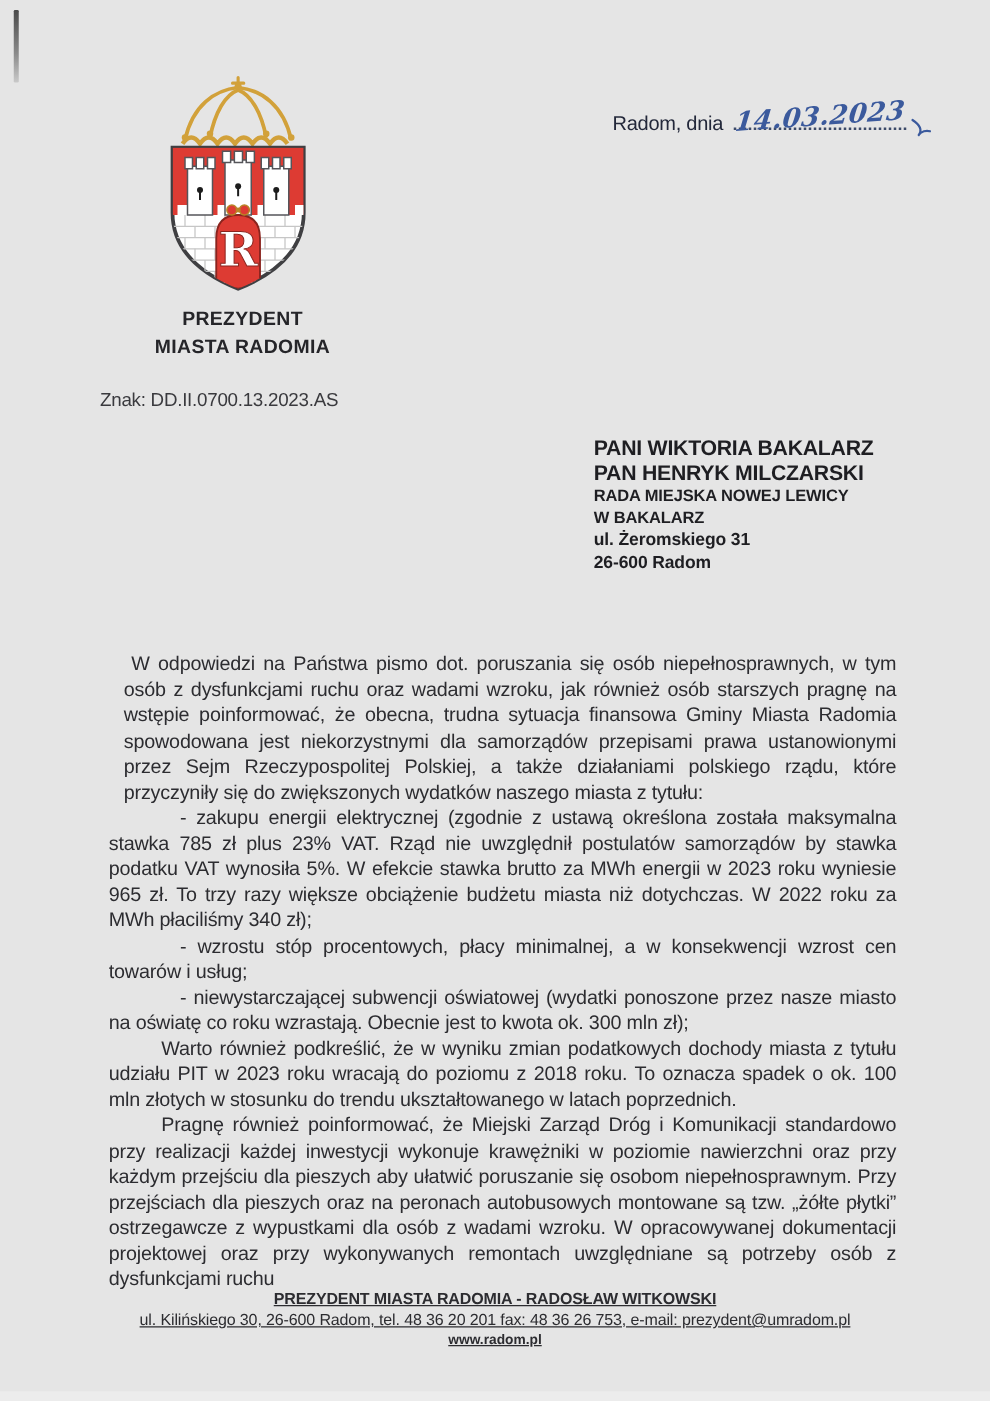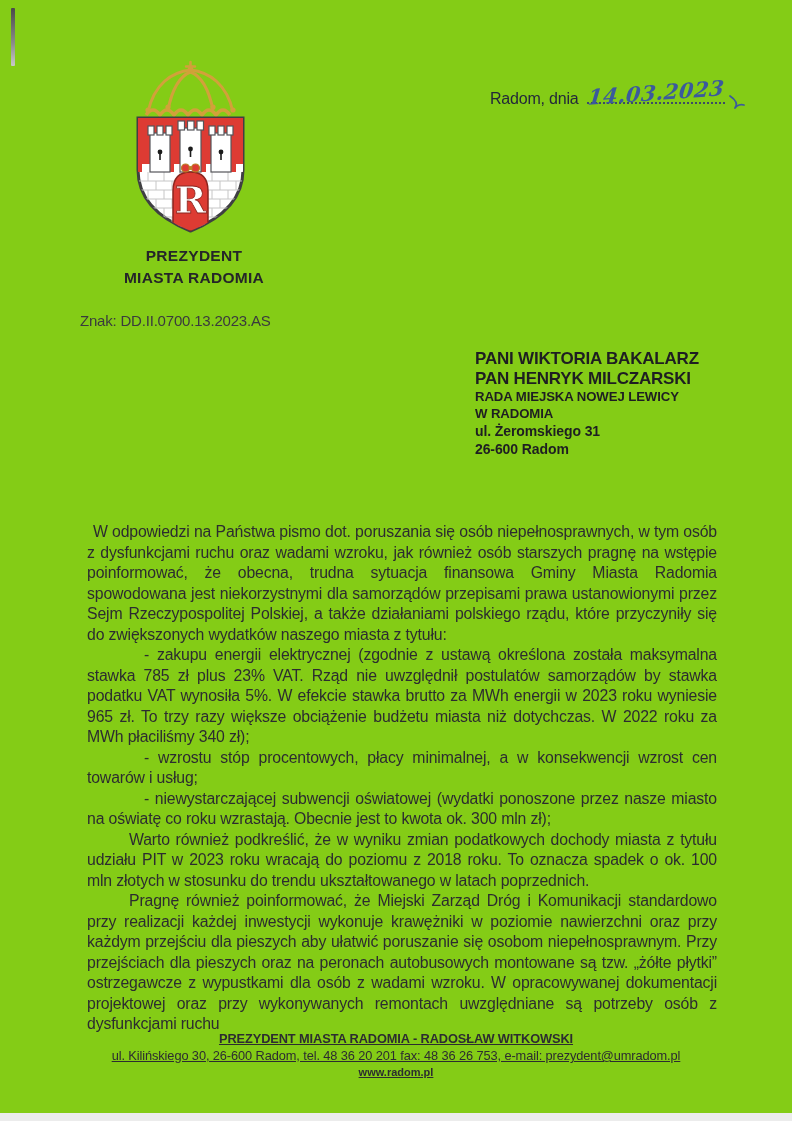--- a/index.html
+++ b/index.html
@@ -4,21 +4,21 @@
 <style>
   * { margin: 0; padding: 0; box-sizing: border-box; }
   html, body {
     width: 792px; height: 1121px;
     background: #ffffff;
     overflow: hidden;
     font-family: "Liberation Sans", sans-serif;
     color: #2c2c30;
     position: relative;
   }
-  .page { position: absolute; inset: 0; background: #84cc16; }
+  .page { position: absolute; inset: 0; background: #e5e5e5; }
 
   
   .scan-line-artifact {
     position: absolute; left: 11px; top: 8px;
     width: 4px; height: 58px;
     background: linear-gradient(180deg,#4a4a4a,#8a8a8a 60%,#c9c9c9);
     border-radius: 1px;
   }
   .scan-bottom-strip {
     position: absolute; left: 0; bottom: 0;
@@ -78,21 +78,21 @@
   
   .letter-body {
     position: absolute; left: 87px; top: 522px;
     width: 630px;
     font-size: 15.8px; line-height: 20.5px;
     letter-spacing: -0.15px;
     text-align: justify;
     color: #2c2c30;
   }
   .letter-body p { margin: 0; }
-  .letter-body p.first   { text-indent: 6px; }
+  .letter-body p.first   { text-indent: 6px; margin-left: 12px; }
   .letter-body p.bullet  { text-indent: 57px; }
   .letter-body p.indent  { text-indent: 42px; }
 
   
   .letter-footer {
     position: absolute; left: 0; top: 1030px;
     width: 792px;
     text-align: center;
     color: #2c2c30;
     text-decoration: underline;
@@ -206,21 +206,21 @@
     <div>PREZYDENT</div>
     <div>MIASTA RADOMIA</div>
   </div>
 
   <div class="reference-number">Znak: DD.II.0700.13.2023.AS</div>
 
   <div class="recipient-block">
     <div class="recipient-line name">PANI WIKTORIA BAKALARZ</div>
     <div class="recipient-line name">PAN HENRYK MILCZARSKI</div>
     <div class="recipient-line org">RADA MIEJSKA NOWEJ LEWICY</div>
-    <div class="recipient-line org">W RADOMIA</div>
+    <div class="recipient-line org">W BAKALARZ</div>
     <div class="recipient-line addr">ul. Żeromskiego 31</div>
     <div class="recipient-line addr">26-600 Radom</div>
   </div>
 
   <div class="letter-body">
     <p class="first">W odpowiedzi na Państwa pismo dot. poruszania się osób niepełnosprawnych, w tym osób z dysfunkcjami ruchu oraz wadami wzroku, jak również osób starszych pragnę na wstępie poinformować, że obecna, trudna sytuacja finansowa Gminy Miasta Radomia spowodowana jest niekorzystnymi dla samorządów przepisami prawa ustanowionymi przez Sejm Rzeczypospolitej Polskiej, a także działaniami polskiego rządu, które przyczyniły się do zwiększonych wydatków naszego miasta z tytułu:</p>
     <p class="bullet">- zakupu energii elektrycznej (zgodnie z ustawą określona została maksymalna stawka 785 zł plus 23% VAT. Rząd nie uwzględnił postulatów samorządów by stawka podatku VAT wynosiła 5%. W efekcie stawka brutto za MWh energii w 2023 roku wyniesie 965 zł. To trzy razy większe obciążenie budżetu miasta niż dotychczas. W 2022 roku za MWh płaciliśmy 340 zł);</p>
     <p class="bullet">- wzrostu stóp procentowych, płacy minimalnej, a w konsekwencji wzrost cen towarów i usług;</p>
     <p class="bullet">- niewystarczającej subwencji oświatowej (wydatki ponoszone przez nasze miasto na oświatę co roku wzrastają. Obecnie jest to kwota ok. 300 mln zł);</p>
     <p class="indent">Warto również podkreślić, że w wyniku zmian podatkowych dochody miasta z tytułu udziału PIT w 2023 roku wracają do poziomu z 2018 roku. To oznacza spadek o ok. 100 mln złotych w stosunku do trendu ukształtowanego w latach poprzednich.</p>

